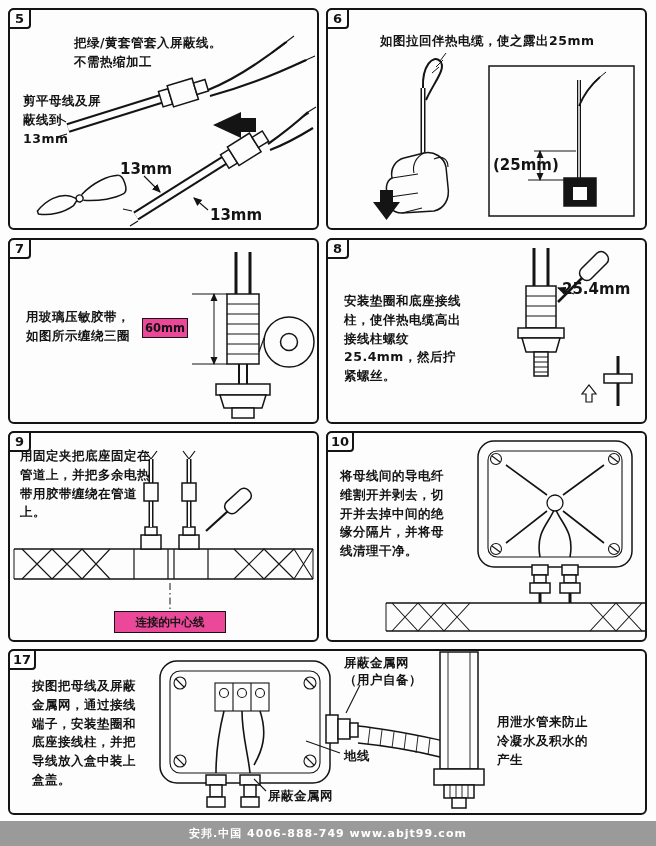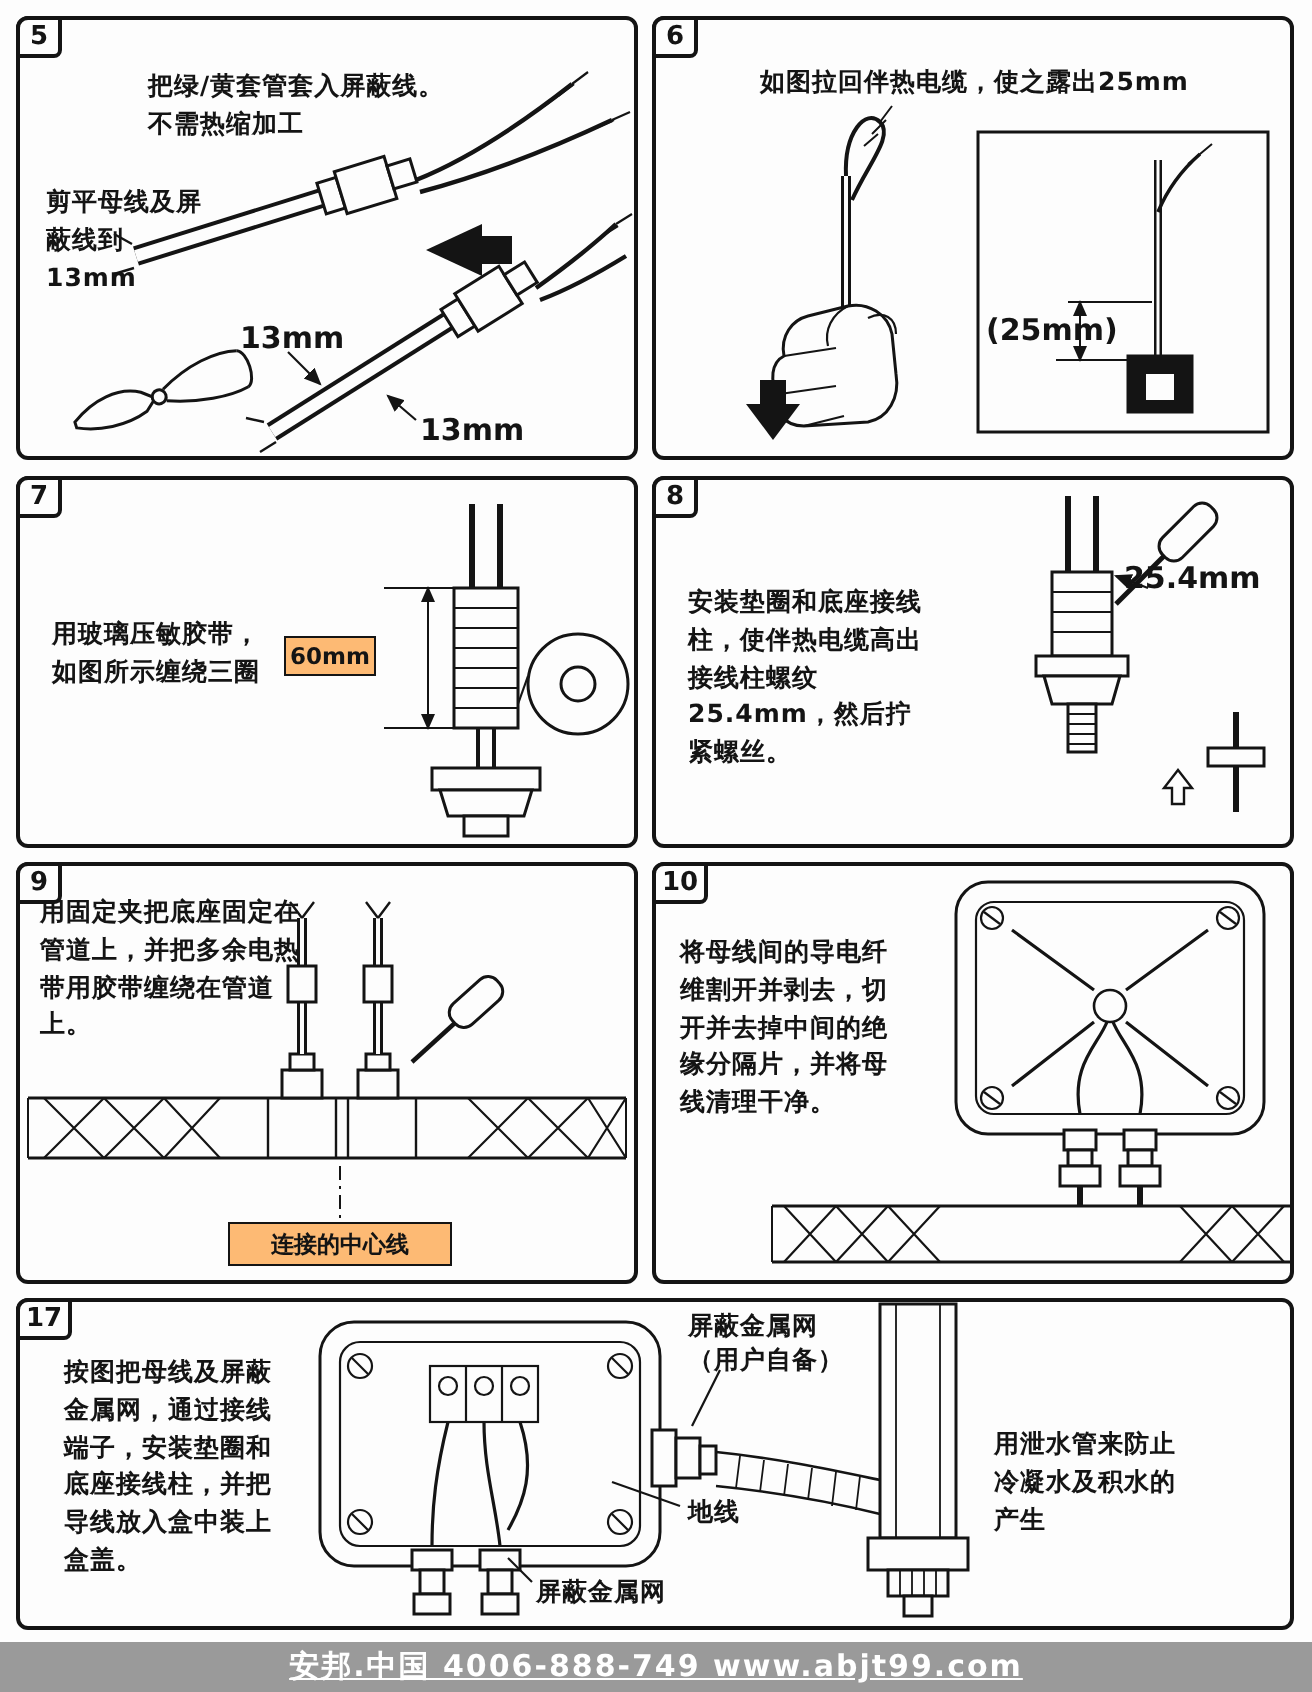--- a/index.html
+++ b/index.html
@@ -7,25 +7,25 @@
   body { font-family:"DejaVu Sans","Liberation Sans",sans-serif; }
   .page { position:relative; width:656px; height:846px; background:#fdfdfd; overflow:hidden; }
   .panel { position:absolute; border:2px solid #141414; border-radius:6px; background:#fdfdfd; }
   .pnum { position:absolute; top:-2px; left:-2px; min-width:23px; height:21px; padding:0 3px;
           border:2px solid #141414; border-radius:6px 0 4px 0; display:flex; align-items:center;
           justify-content:center; font-size:13px; font-weight:bold; color:#141414; background:#fdfdfd; z-index:3; }
   .txt { position:absolute; font-size:12.5px; font-weight:bold; color:#141414; line-height:1.5;
          letter-spacing:0.5px; z-index:2; }
   .dim { position:absolute; font-size:15px; font-weight:bold; color:#141414; white-space:nowrap; z-index:2; }
   .lblbox { position:absolute; border:1.5px solid #141414; font-size:11.5px; font-weight:bold; color:#141414;
-            display:flex; align-items:center; justify-content:center; background:#fdba74; z-index:2; }
+            display:flex; align-items:center; justify-content:center; background:#ec4899; z-index:2; }
   .art { position:absolute; left:0; top:0; z-index:1; }
   .footer { position:absolute; left:0; top:821px; width:656px; height:25px; background:#9a9a9a; color:#ffffff;
-            display:flex; align-items:center; justify-content:center; font-size:15px; font-weight:bold;
-            letter-spacing:1px;text-decoration:underline; }
+            display:flex; align-items:center; justify-content:center; font-size:11px; font-weight:bold;
+            letter-spacing:1px; }
 </style>
 </head>
 <body>
 
 <div class="page">
 
   <div class="panel" style="left:8px;top:8px;width:311px;height:222px;">
     <div class="pnum">5</div>
     <svg class="art" width="307" height="218" viewBox="0 0 307 218">
       <defs>

